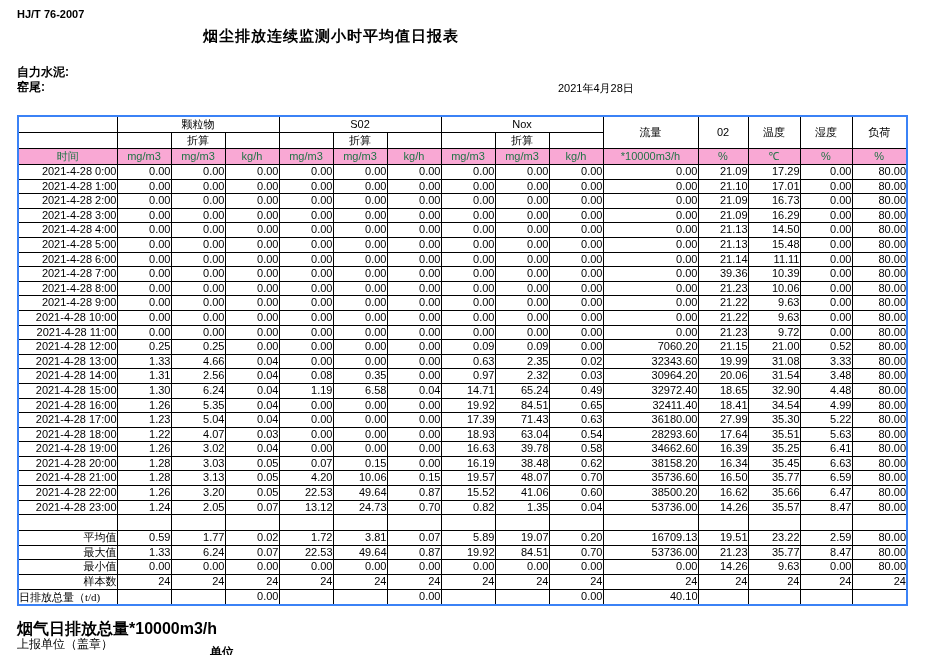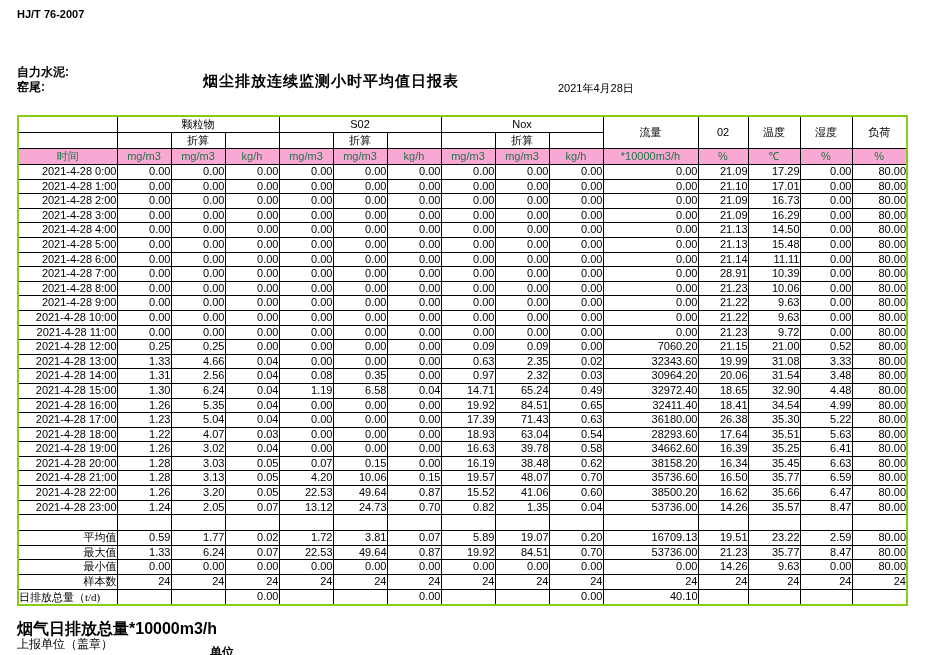--- a/index.html
+++ b/index.html
@@ -3,32 +3,32 @@
 <meta charset="utf-8">
 <style>
   html,body{margin:0;padding:0;}
   body{
     width:937px;height:655px;position:relative;background:#ffffff;
     font-family:"Liberation Sans", sans-serif;color:#000;
     overflow:hidden;
   }
   .abs{position:absolute;white-space:nowrap;}
   .std-no{left:17px;top:8px;font-size:11px;font-weight:bold;}
-  .title{left:203px;top:27px;font-size:15px;font-weight:bold;letter-spacing:1px;margin-top:45px;}
+  .title{left:203px;top:27px;font-size:15px;font-weight:bold;letter-spacing:1px;}
   .company{left:17px;top:64px;font-size:12px;font-weight:bold;}
   .location{left:17px;top:79px;font-size:12px;font-weight:bold;}
   .date{left:558px;top:81px;font-size:11px;}
   .foot1{left:17px;top:619px;font-size:16px;font-weight:bold;}
   .foot2{left:17px;top:636px;font-size:12px;font-weight:normal;}
   .foot3{left:210px;top:636px;font-size:12px;font-weight:bold;margin-top:8px;}
 
   table.report{
     position:absolute;left:17px;top:115px;
     border-collapse:collapse;table-layout:fixed;
-    border:2px solid #84cc16;
+    border:2px solid #3b82f6;
   }
   table.report td,table.report th{
     border:1px solid #000;
     font-size:11px;font-weight:normal;
     padding:0;overflow:hidden;white-space:nowrap;
   }
   thead th{height:15px;line-height:15px;text-align:center;}
   td.num{height:13.6px;line-height:13.6px;text-align:right;padding-right:3px;}
   .green{background:#ccffcc;color:#217346;}
   .green th, th.green{background:#f9a8d4;color:#217346;}
@@ -229,21 +229,21 @@
         <td class="num">0.00</td>
         <td class="num">0.00</td>
         <td class="num">0.00</td>
         <td class="num">0.00</td>
         <td class="num">0.00</td>
         <td class="num">0.00</td>
         <td class="num">0.00</td>
         <td class="num">0.00</td>
         <td class="num">0.00</td>
         <td class="num">0.00</td>
-        <td class="num">28.91</td>
+        <td class="num">39.36</td>
         <td class="num">10.39</td>
         <td class="num">0.00</td>
         <td class="num">80.00</td>
       </tr>
       <tr>
         <td class="num">2021-4-28 8:00</td>
         <td class="num">0.00</td>
         <td class="num">0.00</td>
         <td class="num">0.00</td>
         <td class="num">0.00</td>
@@ -399,21 +399,21 @@
         <td class="num">1.23</td>
         <td class="num">5.04</td>
         <td class="num">0.04</td>
         <td class="num">0.00</td>
         <td class="num">0.00</td>
         <td class="num">0.00</td>
         <td class="num">17.39</td>
         <td class="num">71.43</td>
         <td class="num">0.63</td>
         <td class="num">36180.00</td>
-        <td class="num">26.38</td>
+        <td class="num">27.99</td>
         <td class="num">35.30</td>
         <td class="num">5.22</td>
         <td class="num">80.00</td>
       </tr>
       <tr>
         <td class="num">2021-4-28 18:00</td>
         <td class="num">1.22</td>
         <td class="num">4.07</td>
         <td class="num">0.03</td>
         <td class="num">0.00</td>

